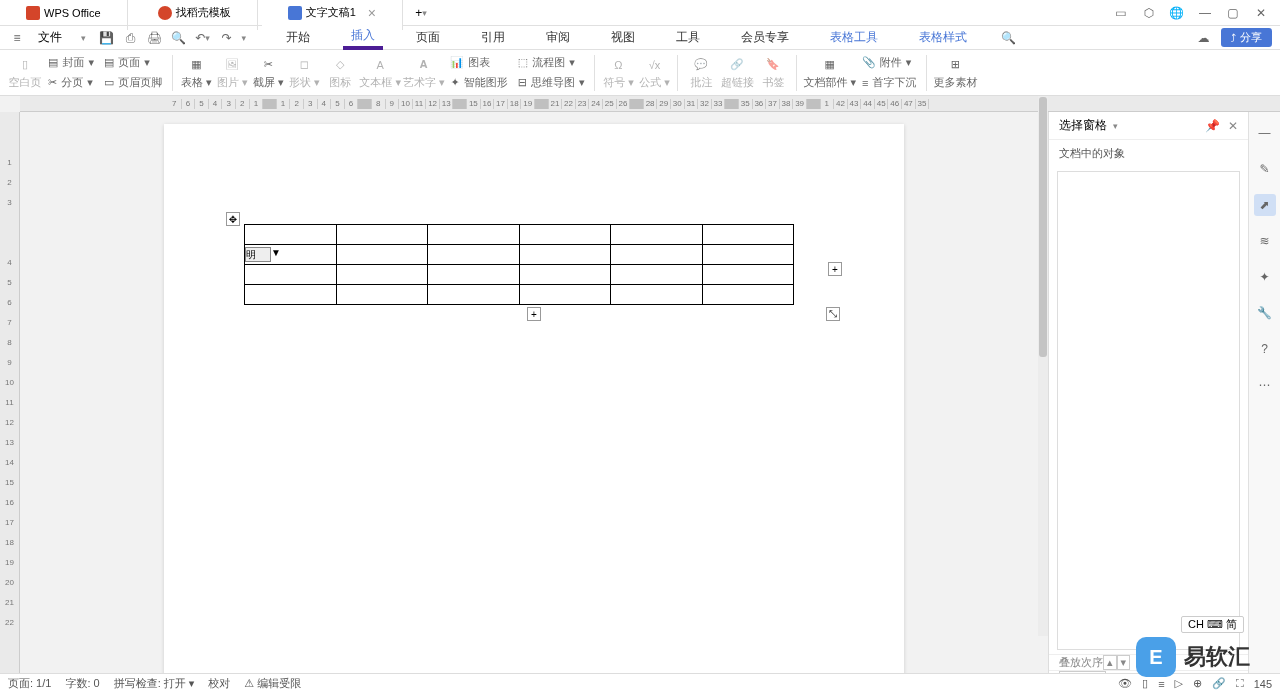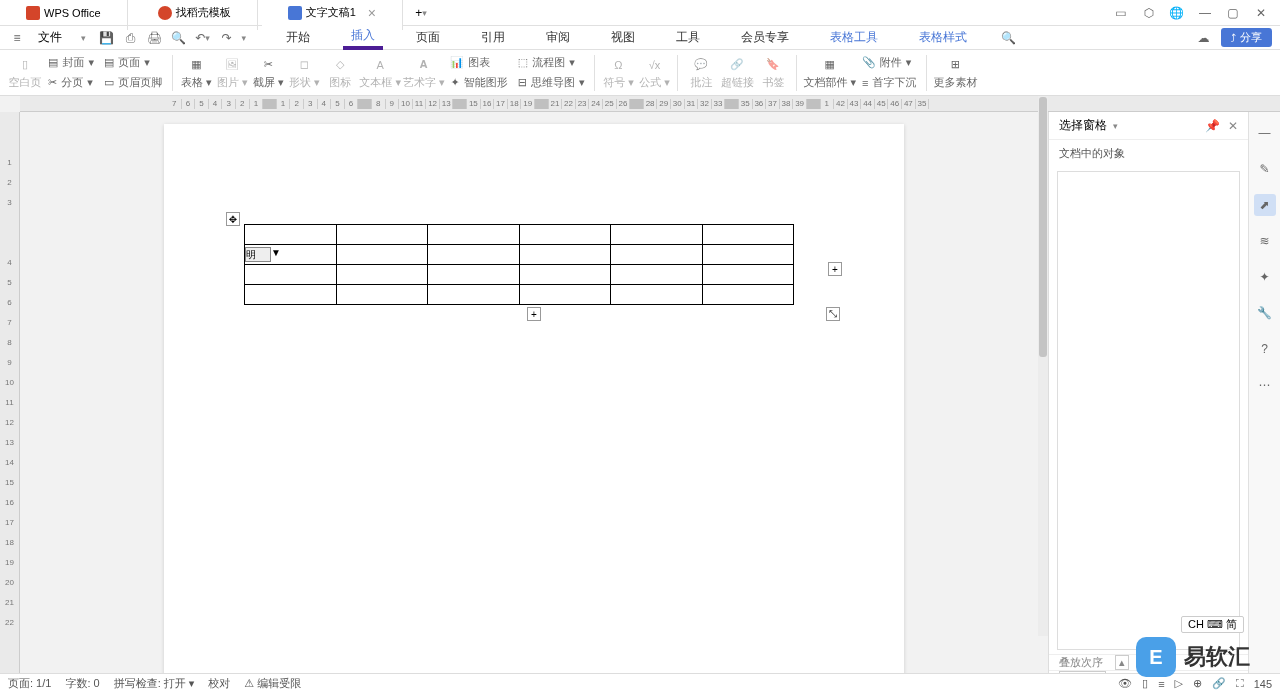--- a/index.html
+++ b/index.html
@@ -62,21 +62,21 @@
 .table-handle.resize { right: -16px; bottom: -16px; cursor: nwse-resize; }
 .cell-input { border: 1px solid #888; background: #eee; width: 26px; height: 15px; font-size: 10px; }
 .cell-dropdown { position: absolute; font-size: 10px; }
 
 
 .right-panel { width: 200px; background: #fff; border-left: 1px solid #ddd; display: flex; flex-direction: column; }
 .panel-header { height: 28px; display: flex; align-items: center; padding: 0 10px; font-size: 12px; border-bottom: 1px solid #eee; gap: 6px; }
 .panel-header-right { margin-left: auto; display: flex; gap: 8px; color: #888; }
 .panel-sub { padding: 6px 10px; font-size: 11px; color: #555; }
 .panel-body { flex: 1; margin: 4px 8px; border: 1px solid #ddd; background: #fff; }
-.panel-footer { padding: 0 10px; font-size: 11px; color: #888; display: flex; align-items: center; gap: 12px; border-top: 1px solid #eee; }
+.panel-footer { padding: 0 10px; font-size: 11px; color: #888; display: flex; align-items: center; gap: 0; border-top: 1px solid #eee; }
 
 
 .right-strip { width: 32px; background: #f8f8f8; border-left: 1px solid #e0e0e0; display: flex; flex-direction: column; align-items: center; padding-top: 10px; gap: 14px; }
 .strip-btn { width: 22px; height: 22px; display: flex; align-items: center; justify-content: center; color: #666; cursor: pointer; border-radius: 3px; }
 .strip-btn.active { background: #d0dff5; }
 
 
 .statusbar { position: absolute; bottom: 0; left: 0; right: 0; height: 20px; background: #fff; border-top: 1px solid #ddd; display: flex; align-items: center; padding: 0 8px; font-size: 11px; color: #555; gap: 14px; }
 .statusbar-right { margin-left: auto; display: flex; align-items: center; gap: 10px; }
 

